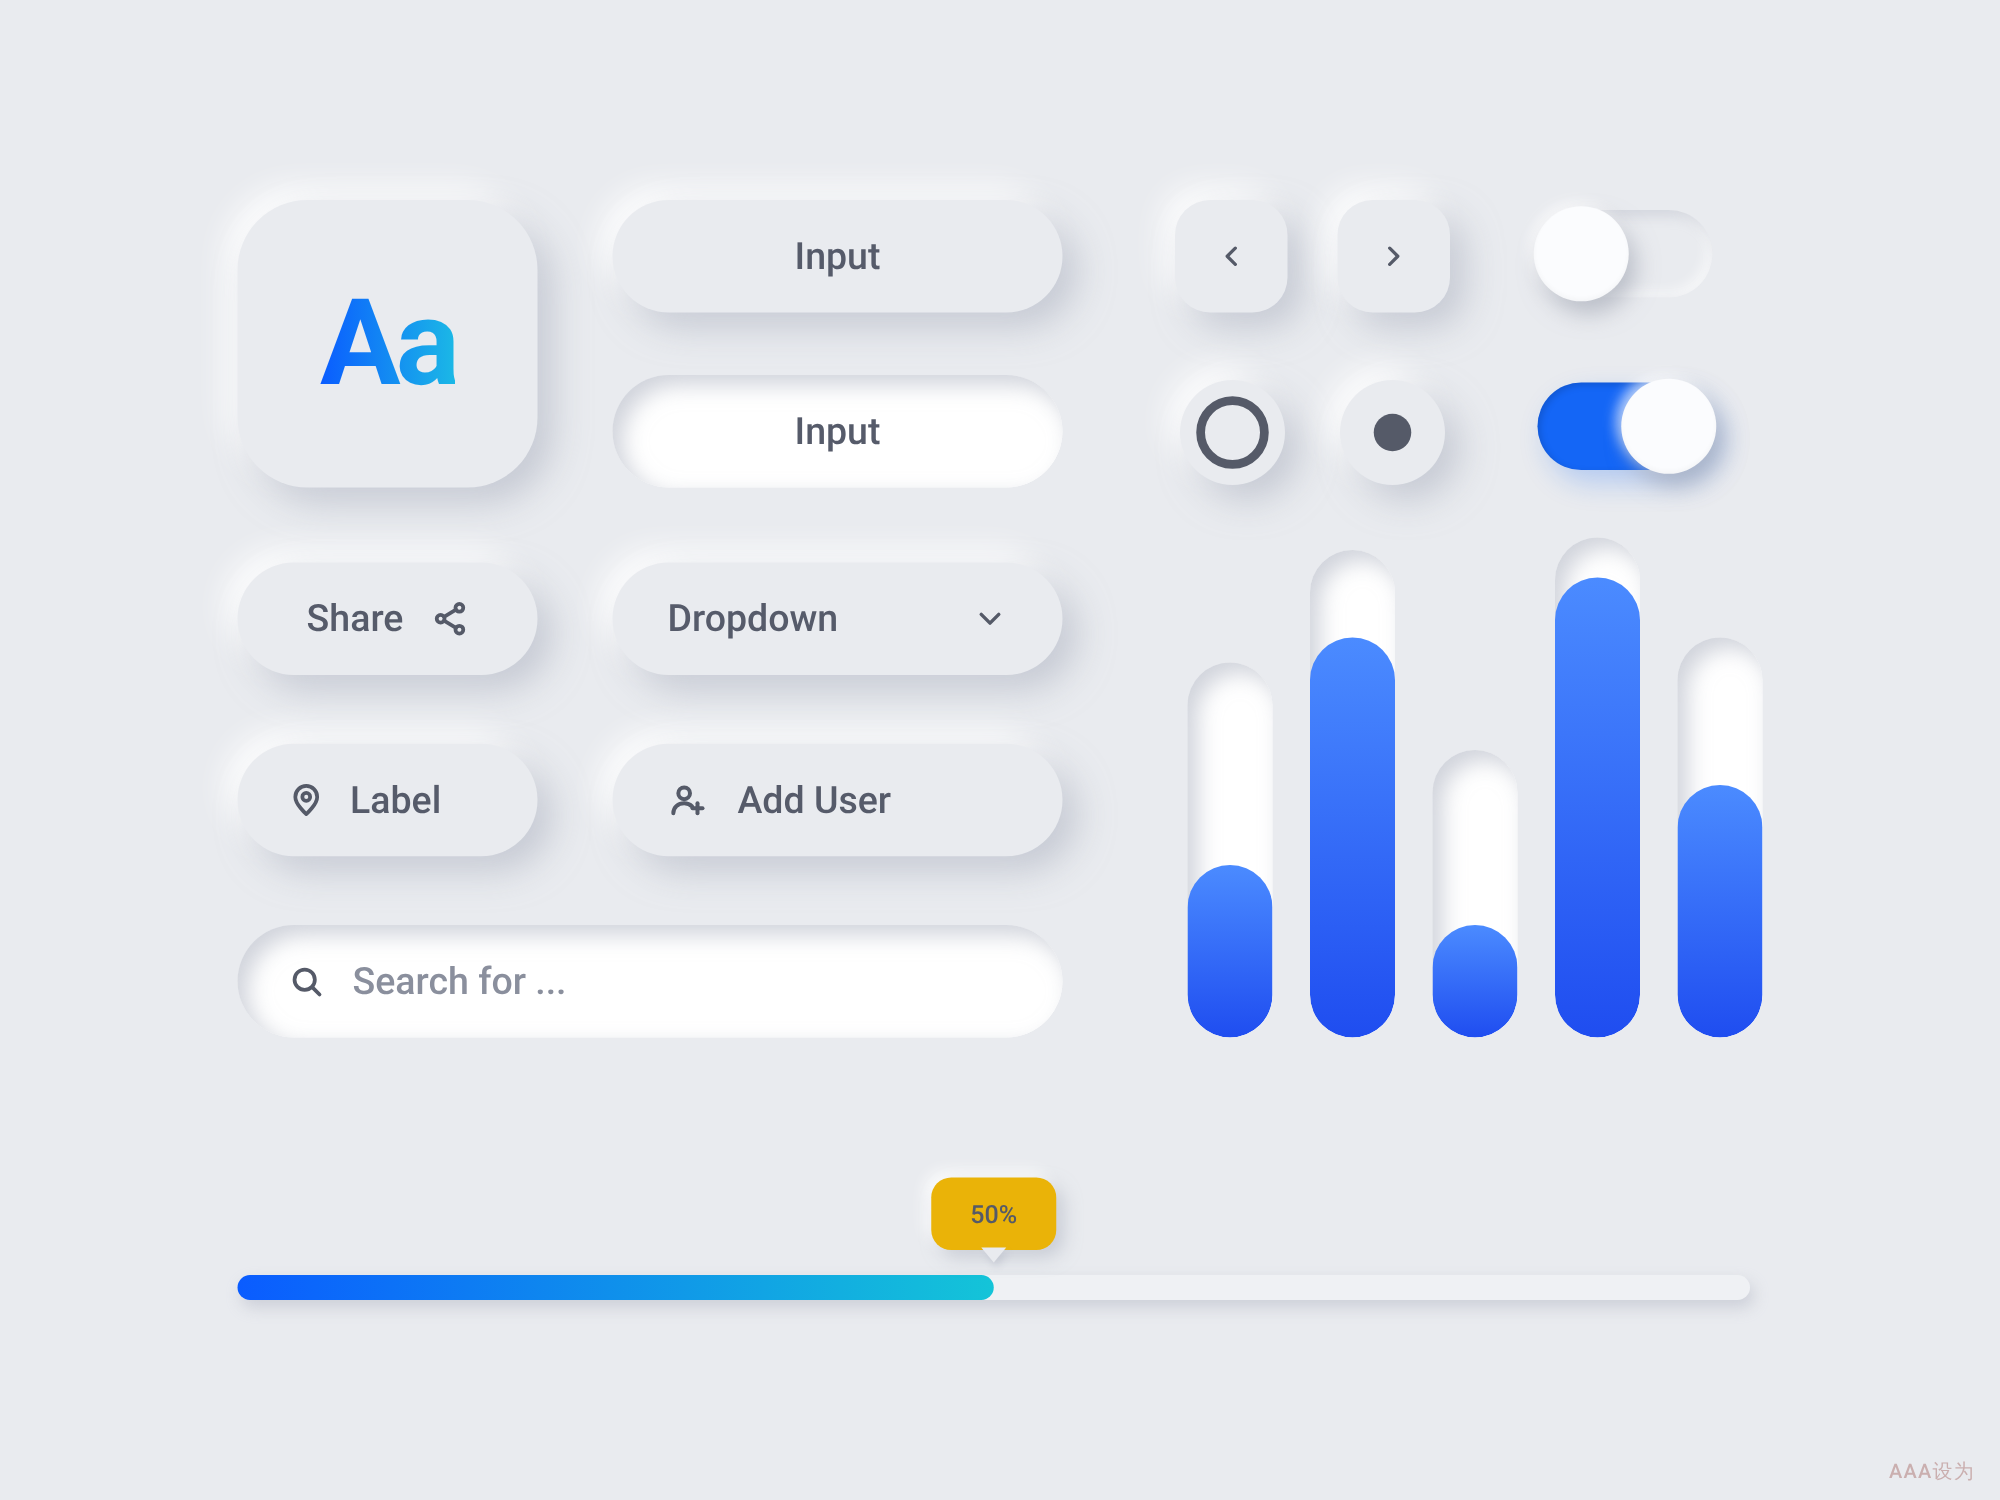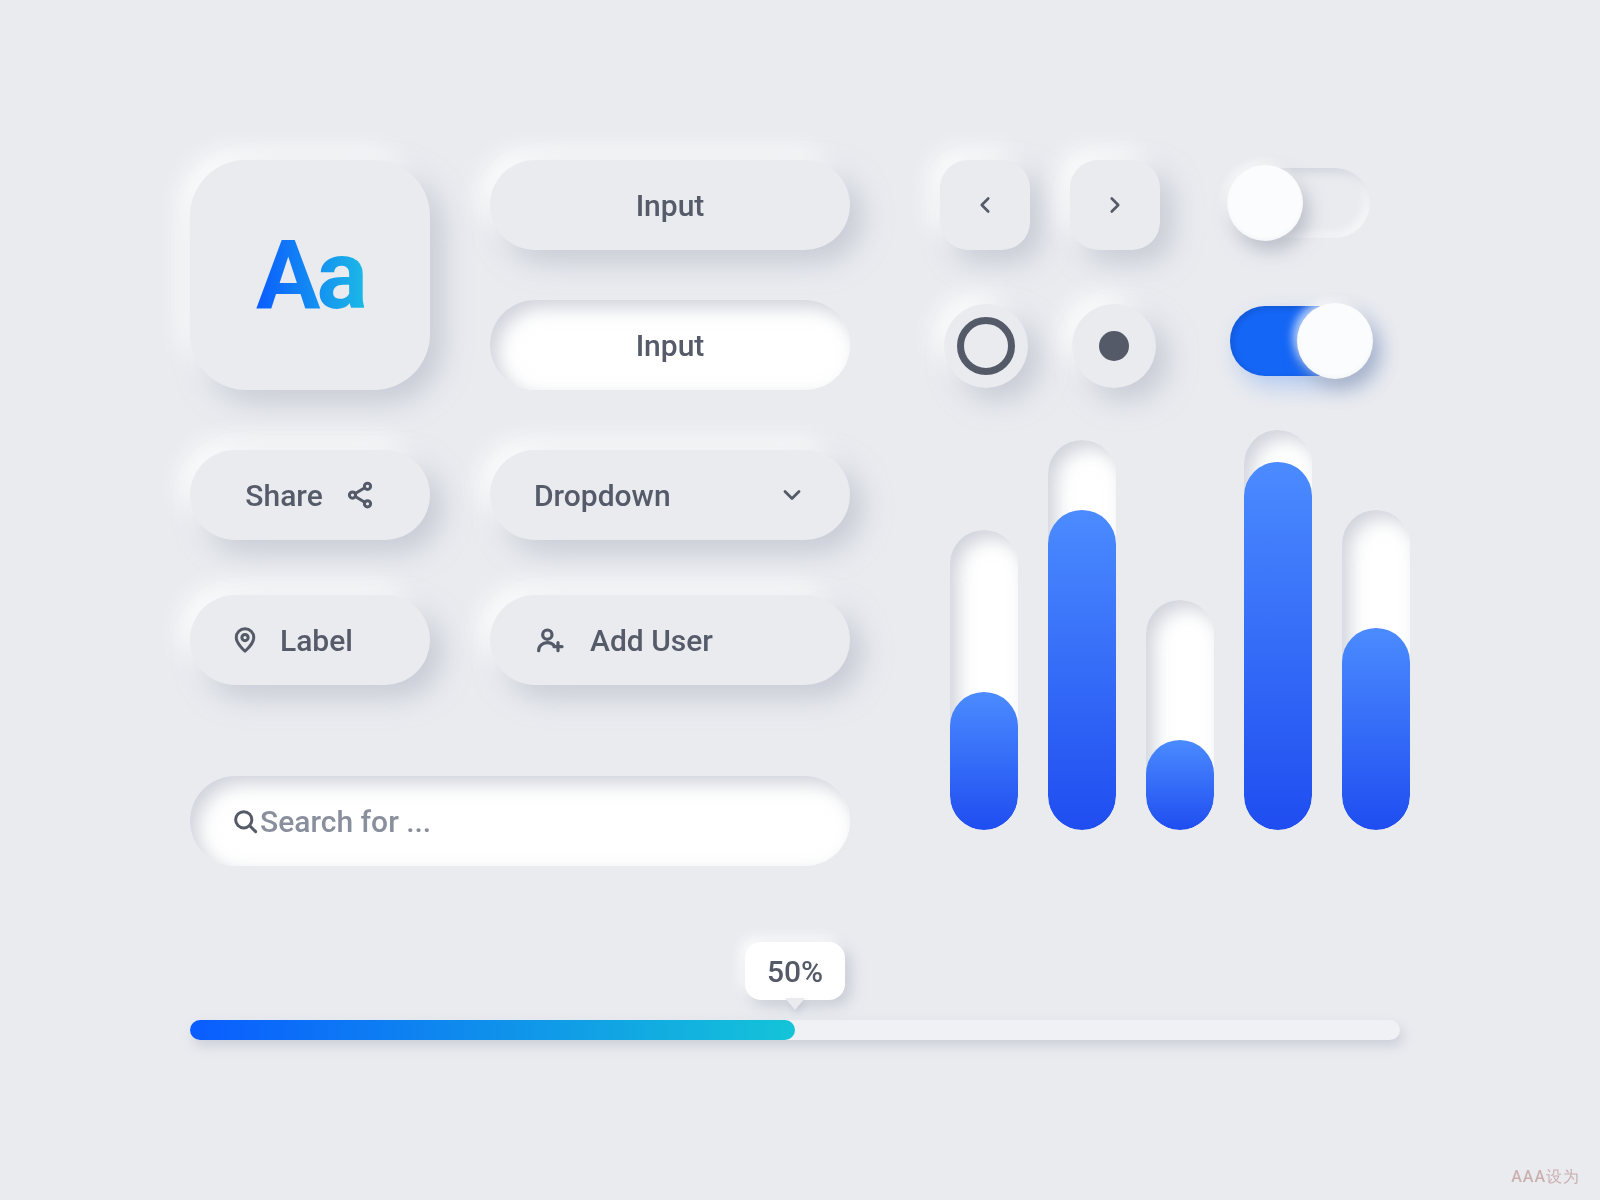--- a/index.html
+++ b/index.html
@@ -43,21 +43,21 @@
   .pill {
     position: absolute; border-radius: 60px; display: flex; align-items: center; justify-content: center;
     font-size: 30px; color:#565b6a; font-weight:500;
   }
   .btn-button { left: 490px; top: 160px; width: 360px; height: 90px; }
   .btn-input  { left: 490px; top: 300px; width: 360px; height: 90px; }
   .btn-share  { left: 190px; top: 450px; width: 240px; height: 90px; gap: 22px; text-align: center; }
   .btn-dropdown { left: 490px; top: 450px; width: 360px; height: 90px; justify-content: space-between; padding: 0 44px; }
   .btn-label  { left: 190px; top: 595px; width: 240px; height: 90px; gap: 20px; justify-content:flex-start; padding-left:40px;}
   .btn-adduser{ left: 490px; top: 595px; width: 360px; height: 90px; gap: 24px; justify-content:flex-start; padding-left:44px;}
-  .search     { left: 190px; top: 740px; width: 660px; height: 90px; justify-content:flex-start; padding-left:40px; margin-top:36px;}
+  .search     { left: 190px; top: 740px; width: 660px; height: 90px; justify-content:flex-start; padding-left:40px; gap:22px;}
 
   
   .sq { position:absolute; width:90px; height:90px; border-radius:28px; display:flex; align-items:center; justify-content:center; }
   .sq-prev { left: 940px; top:160px; }
   .sq-next { left:1070px; top:160px; }
 
   
   .toggle { position:absolute; width:140px; height:70px; border-radius:40px; }
   .toggle .knob { position:absolute; width:76px; height:76px; border-radius:50%; background:#fbfcfe; top:-3px;
     box-shadow: 6px 10px 18px rgba(150,155,170,0.55), -4px -4px 10px rgba(255,255,255,0.7), inset 0 -2px 4px rgba(0,0,0,0.03);
@@ -87,23 +87,23 @@
   .slider-track {
     position:absolute; left:190px; top:1020px; width:1210px; height:20px; border-radius:12px;
     background:#eff1f4;
     box-shadow: 3px 6px 12px rgba(170,175,190,0.45);
   }
   .slider-fill {
     position:absolute; left:190px; top:1020px; height:20px; border-radius:12px;
   }
   .slider-tip {
     position:absolute; top:942px; width:100px; height:58px; border-radius:16px;
-    display:flex; align-items:center; justify-content:center; font-size:30px; font-weight:500;
+    display:flex; align-items:center; justify-content:center; font-size:20px; font-weight:500;
     box-shadow: 6px 6px 14px rgba(170,175,190,0.5), -5px -5px 12px rgba(255,255,255,0.9);
-    background:#ffffff;
+    background:#eab308;
   }
   .slider-tip::after {
     content:""; position:absolute; bottom:-10px; left:50%; transform:translateX(-50%);
     border-left:10px solid transparent; border-right:10px solid transparent; border-top:12px solid #e9ebef;
     filter: drop-shadow(2px 4px 3px rgba(170,175,190,0.4));
   }
 
   .icon { display:inline-flex; }
   svg { stroke:#555a68; stroke-width:2.4; fill:none; stroke-linecap:round; stroke-linejoin:round; }
 

